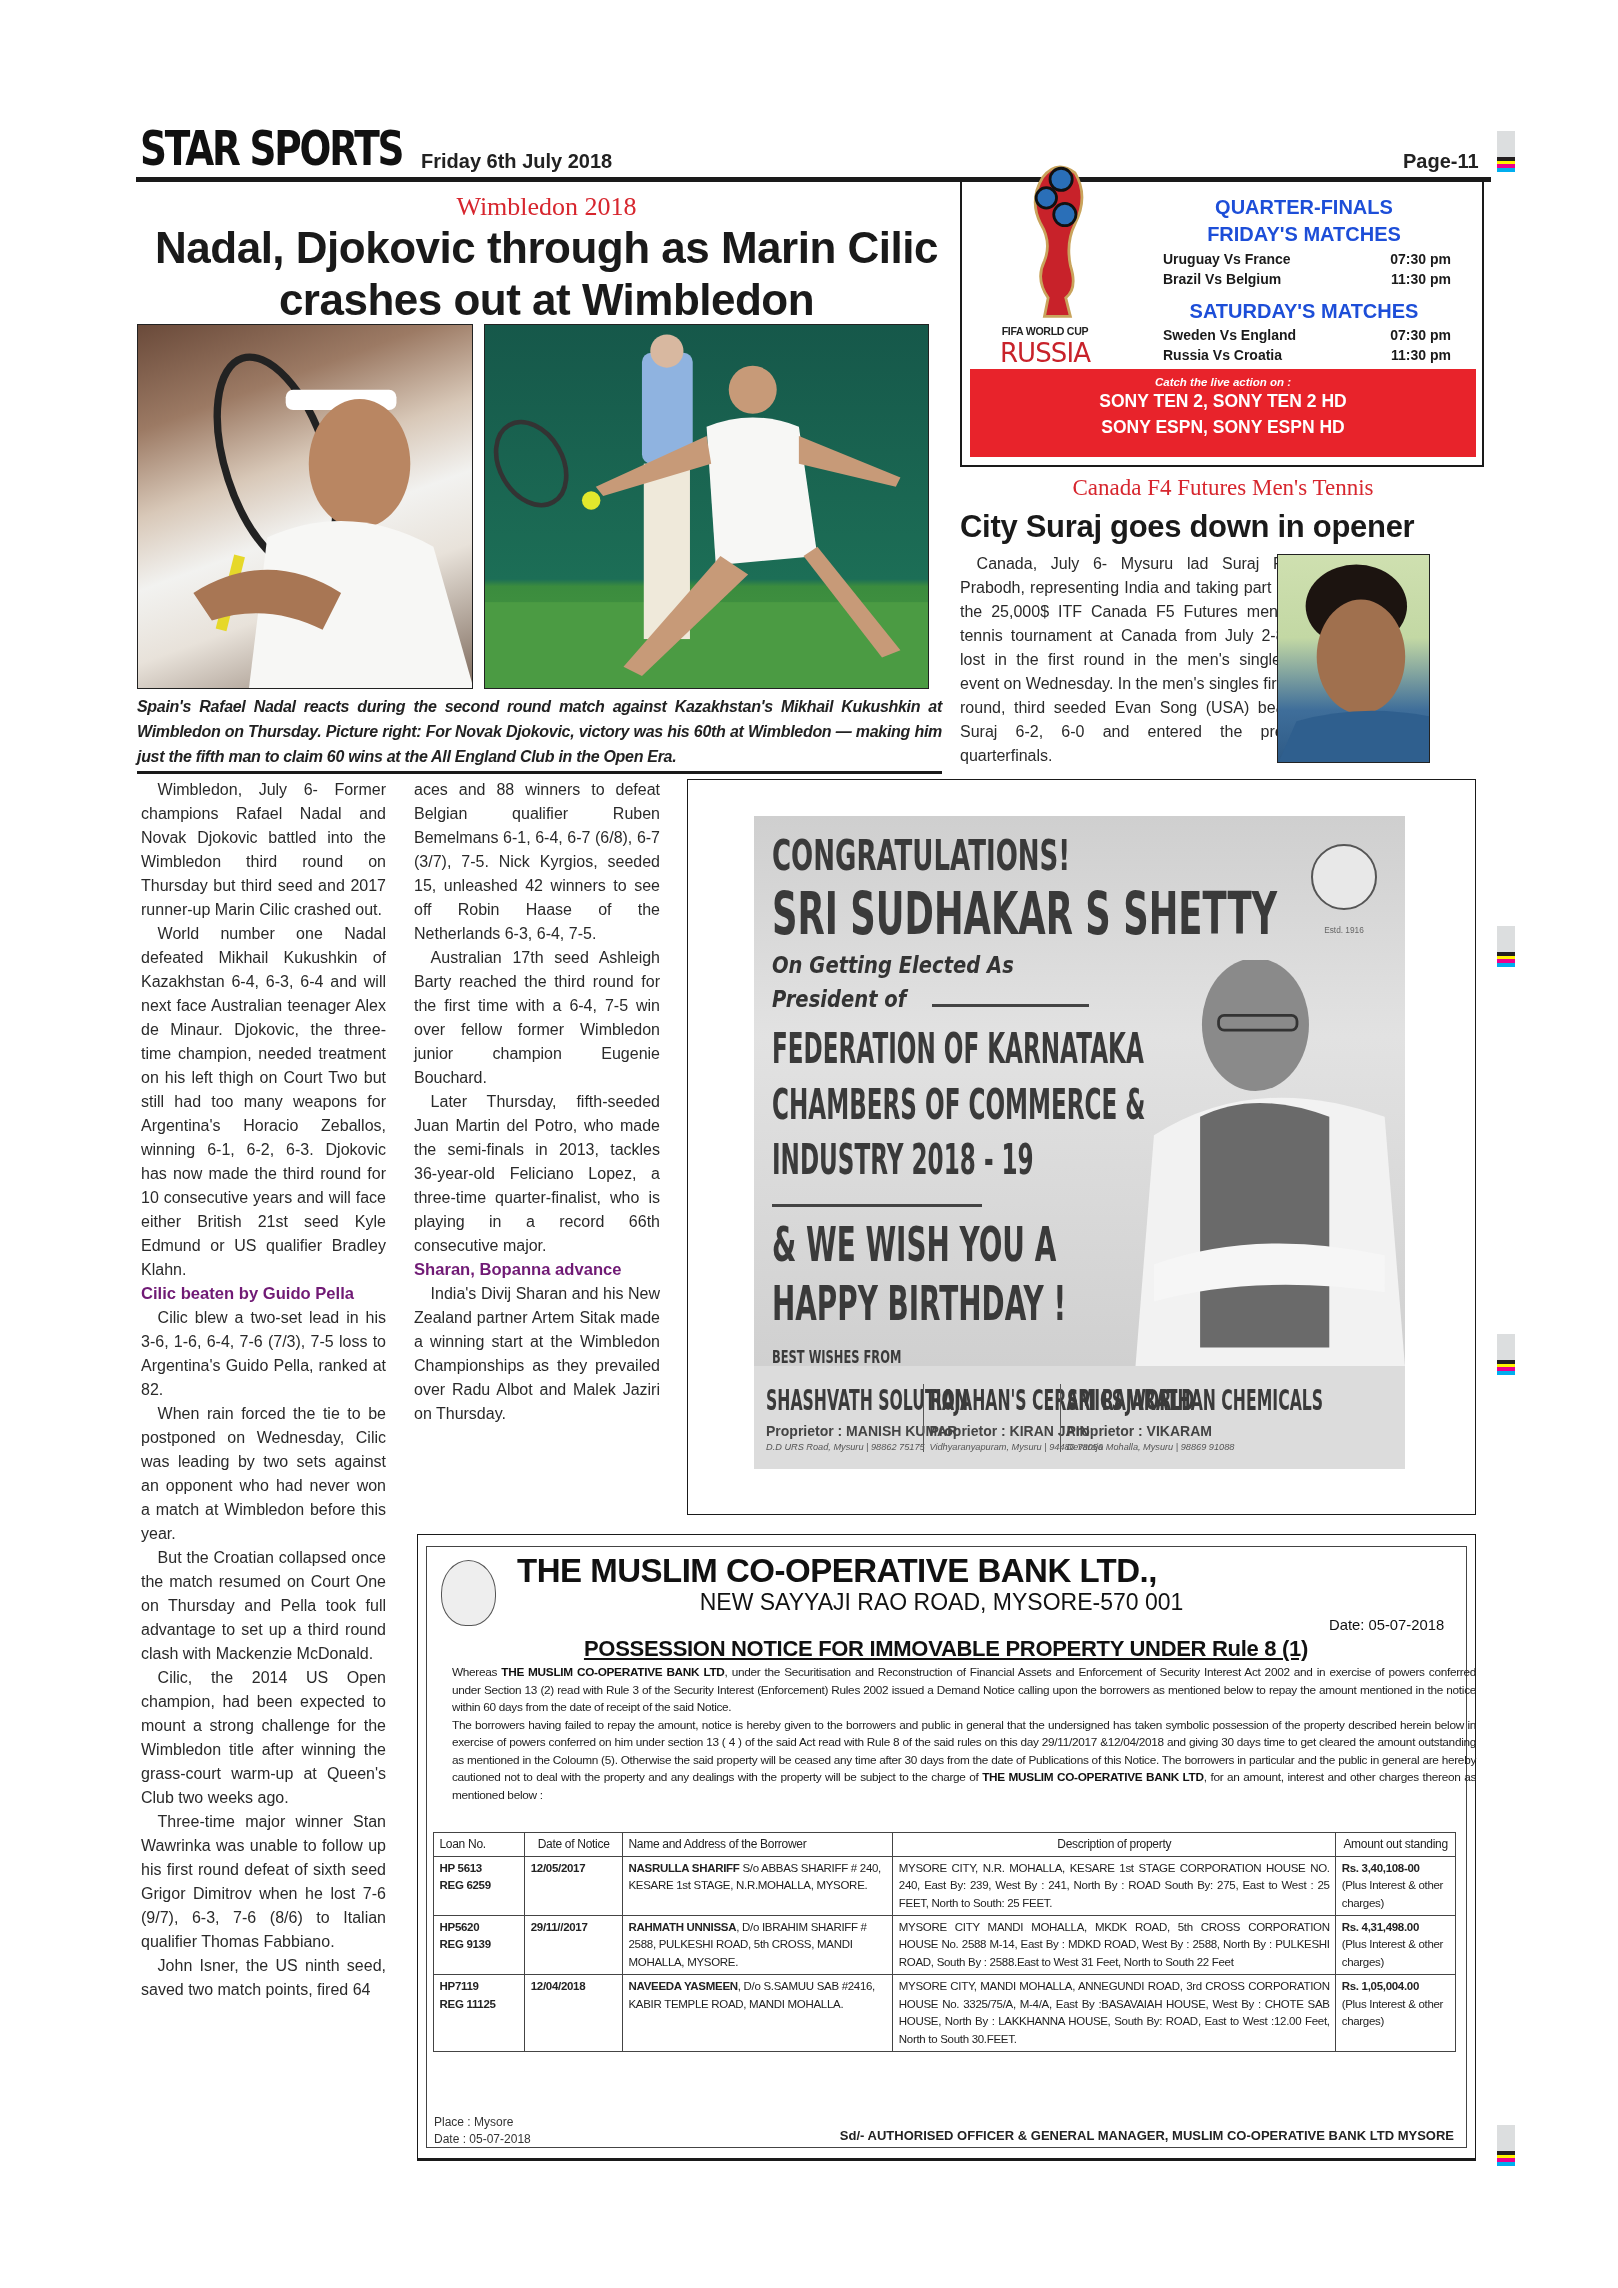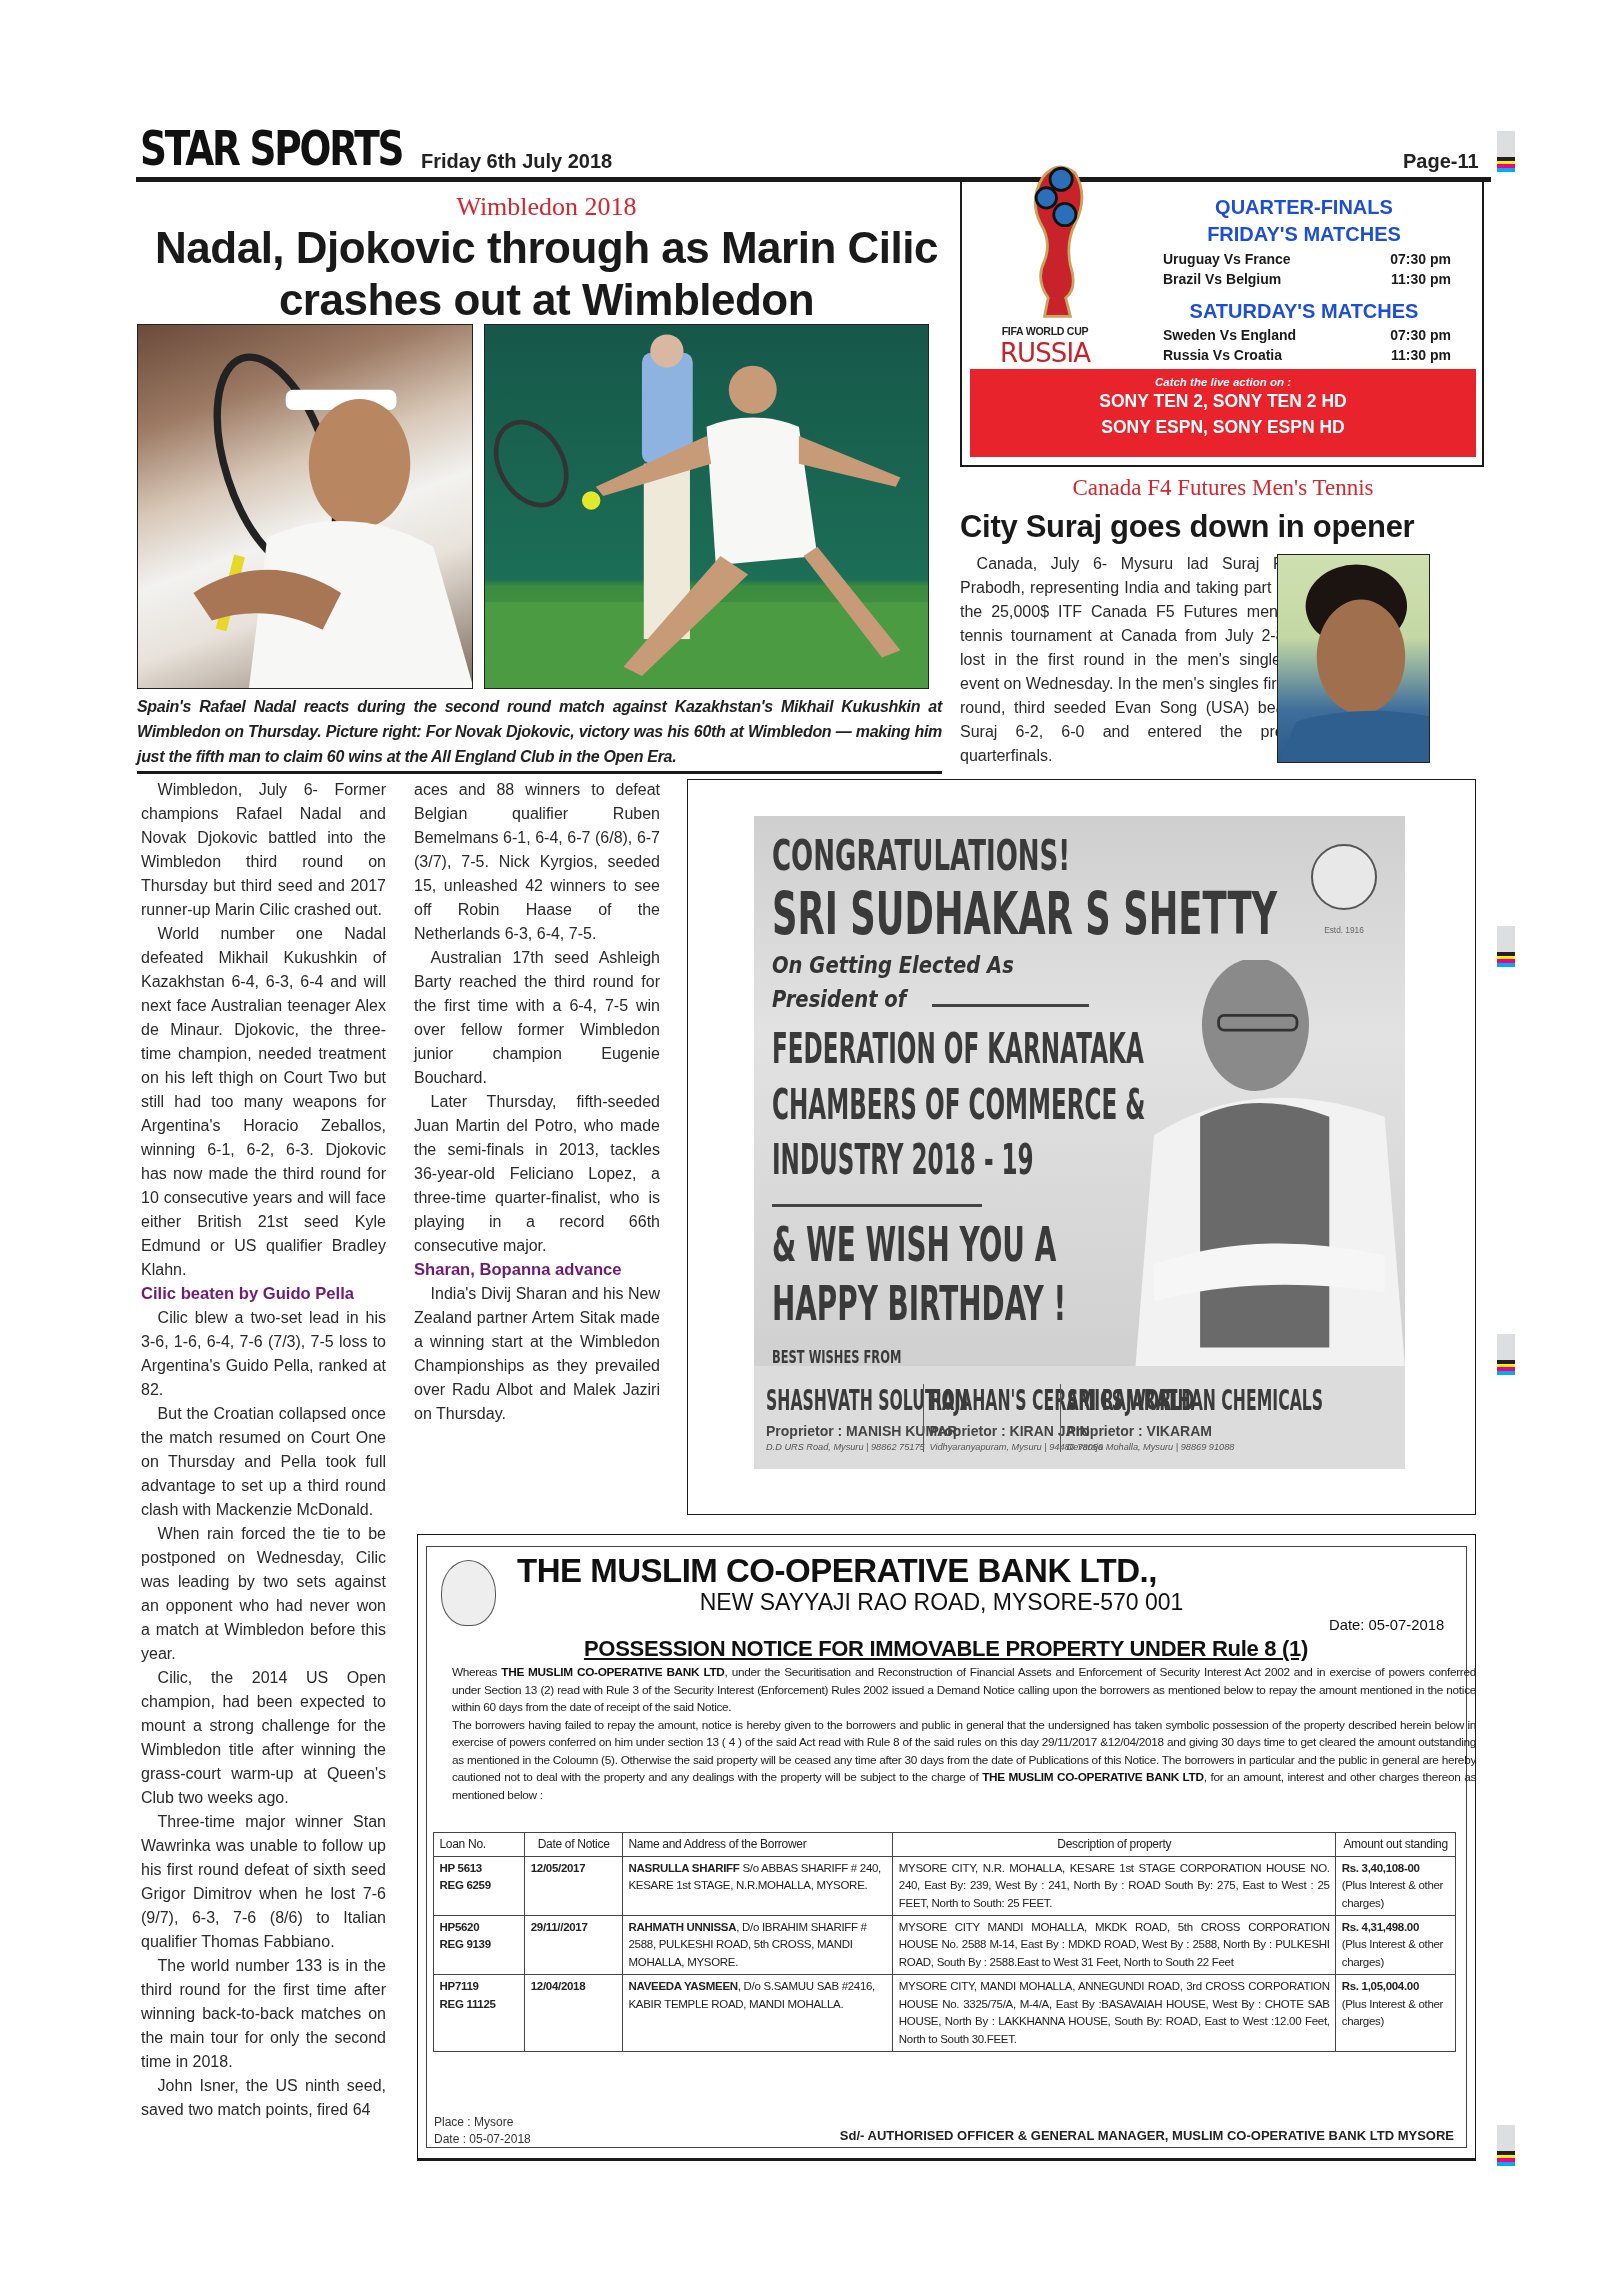--- a/index.html
+++ b/index.html
@@ -150,25 +150,24 @@
 </div>
 
 <div class="abs" id="caption">Spain's Rafael Nadal reacts during the second round match against Kazakhstan's Mikhail Kukushkin at Wimbledon on Thursday. Picture right: For Novak Djokovic, victory was his 60th at Wimbledon — making him just the fifth man to claim 60 wins at the All England Club in the Open Era.</div>
 <div class="abs" id="caption-rule"></div>
 
 <div class="abs col" id="col-1">
     <p>Wimbledon, July 6- Former champions Rafael Nadal and Novak Djokovic battled into the Wimbledon third round on Thursday but third seed and 2017 runner-up Marin Cilic crashed out.</p>
     <p>World number one Nadal defeated Mikhail Kukushkin of Kazakhstan 6-4, 6-3, 6-4 and will next face Australian teenager Alex de Minaur. Djokovic, the three-time champion, needed treatment on his left thigh on Court Two but still had too many weapons for Argentina's Horacio Zeballos, winning 6-1, 6-2, 6-3. Djokovic has now made the third round for 10 consecutive years and will face either British 21st seed Kyle Edmund or US qualifier Bradley Klahn.</p>
     <h4>Cilic beaten by Guido Pella</h4>
     <p>Cilic blew a two-set lead in his 3-6, 1-6, 6-4, 7-6 (7/3), 7-5 loss to Argentina's Guido Pella, ranked at 82.</p>
+    <p>When rain forced the tie to be postponed on Wednesday, Cilic was leading by two sets against an opponent who had never won a match at Wimbledon before this year.</p>
     <p>But the Croatian collapsed once the match resumed on Court One on Thursday and Pella took full advantage to set up a third round clash with Mackenzie McDonald.</p>
-    <p>When rain forced the tie to be postponed on Wednesday, Cilic was leading by two sets against an opponent who had never won a match at Wimbledon before this year.</p>
     <p>Cilic, the 2014 US Open champion, had been expected to mount a strong challenge for the Wimbledon title after winning the grass-court warm-up at Queen's Club two weeks ago.</p>
     <p>Three-time major winner Stan Wawrinka was unable to follow up his first round defeat of sixth seed Grigor Dimitrov when he lost 7-6 (9/7), 6-3, 7-6 (8/6) to Italian qualifier Thomas Fabbiano.</p>
-    <p>The world number 133 is in the third round for the first time after winning back-to-back matches on the main tour for only the second time in 2018.</p>
     <p>John Isner, the US ninth seed, saved two match points, fired 64</p>
   </div>
 <div class="abs col" id="col-2">
     <p style="text-indent: 0px;">aces and 88 winners to defeat Belgian qualifier Ruben Bemelmans 6-1, 6-4, 6-7 (6/8), 6-7 (3/7), 7-5. Nick Kyrgios, seeded 15, unleashed 42 winners to see off Robin Haase of the Netherlands 6-3, 6-4, 7-5.</p>
     <p>Australian 17th seed Ashleigh Barty reached the third round for the first time with a 6-4, 7-5 win over fellow former Wimbledon junior champion Eugenie Bouchard.</p>
     <p>Later Thursday, fifth-seeded Juan Martin del Potro, who made the semi-finals in 2013, tackles 36-year-old Feliciano Lopez, a three-time quarter-finalist, who is playing in a record 66th consecutive major.</p>
     <h4>Sharan, Bopanna advance</h4>
     <p>India's Divij Sharan and his New Zealand partner Artem Sitak made a winning start at the Wimbledon Championships as they prevailed over Radu Albot and Malek Jaziri on Thursday.</p>
   </div>
 

